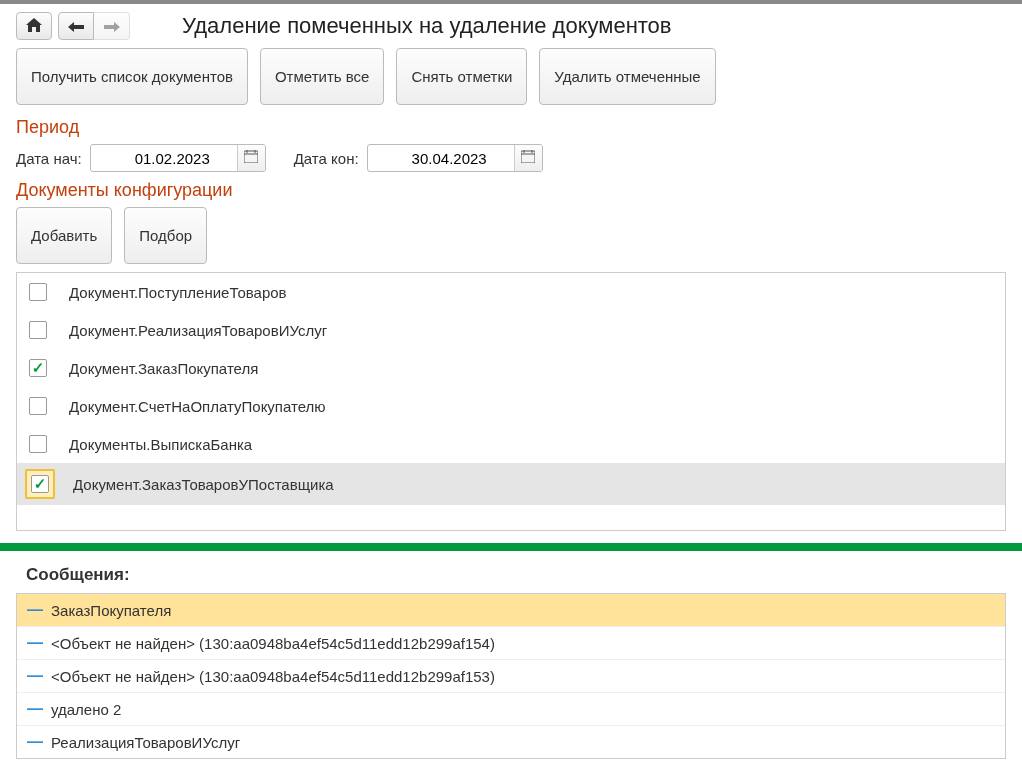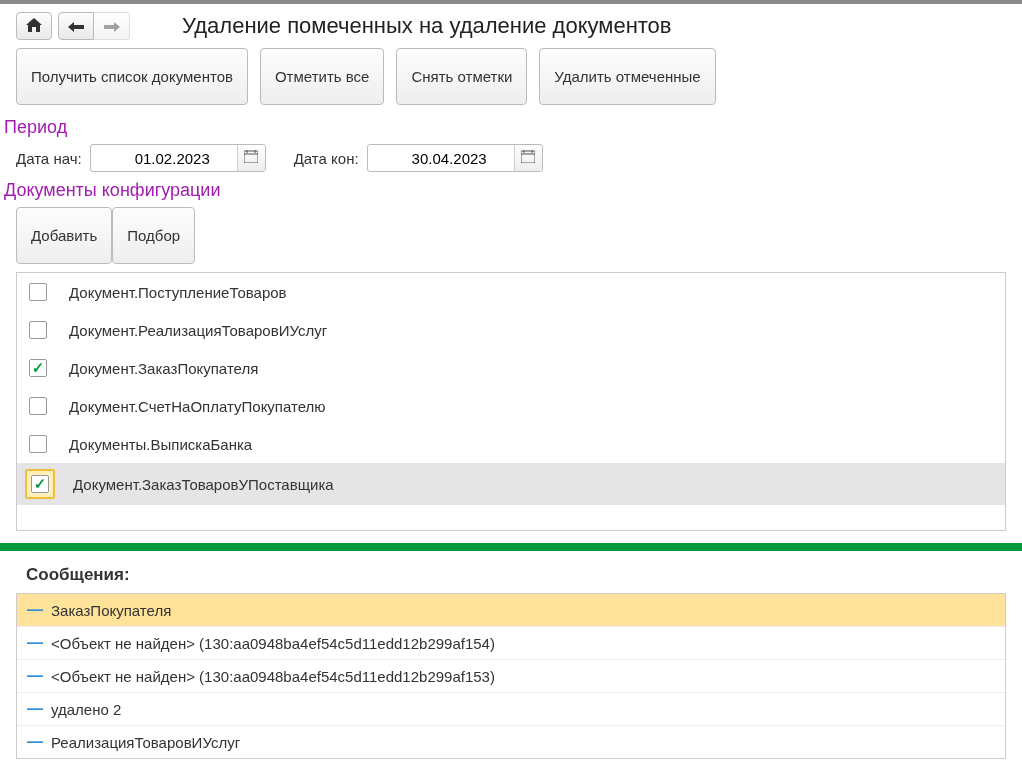--- a/index.html
+++ b/index.html
@@ -50,23 +50,23 @@
   .btn {
     padding: 19px 14px;
     border: 1px solid #bbb;
     border-radius: 4px;
     background: linear-gradient(#fdfdfd,#eee);
     cursor: pointer;
     font-size: 15px;
     color: #333;
   }
   .section-title {
-    color: #a21caf;
+    color: #c2410c;
     font-size: 18px;
-    padding: 4px 16px 2px 4px;
+    padding: 4px 16px 2px 16px;
   }
   .period-row {
     padding: 4px 16px;
     display: flex;
     align-items: center;
     gap: 8px;
   }
   .label { font-size: 15px; color: #333; }
   .date-wrap {
     display: flex;
@@ -90,20 +90,21 @@
     background: linear-gradient(#fdfdfd,#eee);
     display: flex;
     align-items: center;
     justify-content: center;
     cursor: pointer;
     font-size: 13px;
   }
   .doc-buttons {
     padding: 4px 16px 8px 16px;
     display: flex;
+    gap: 12px;
   }
   .doc-list {
     margin: 0 16px;
     border: 1px solid #ccc;
     height: 259px;
     overflow: auto;
   }
   .doc-row {
     display: flex;
     align-items: center;

